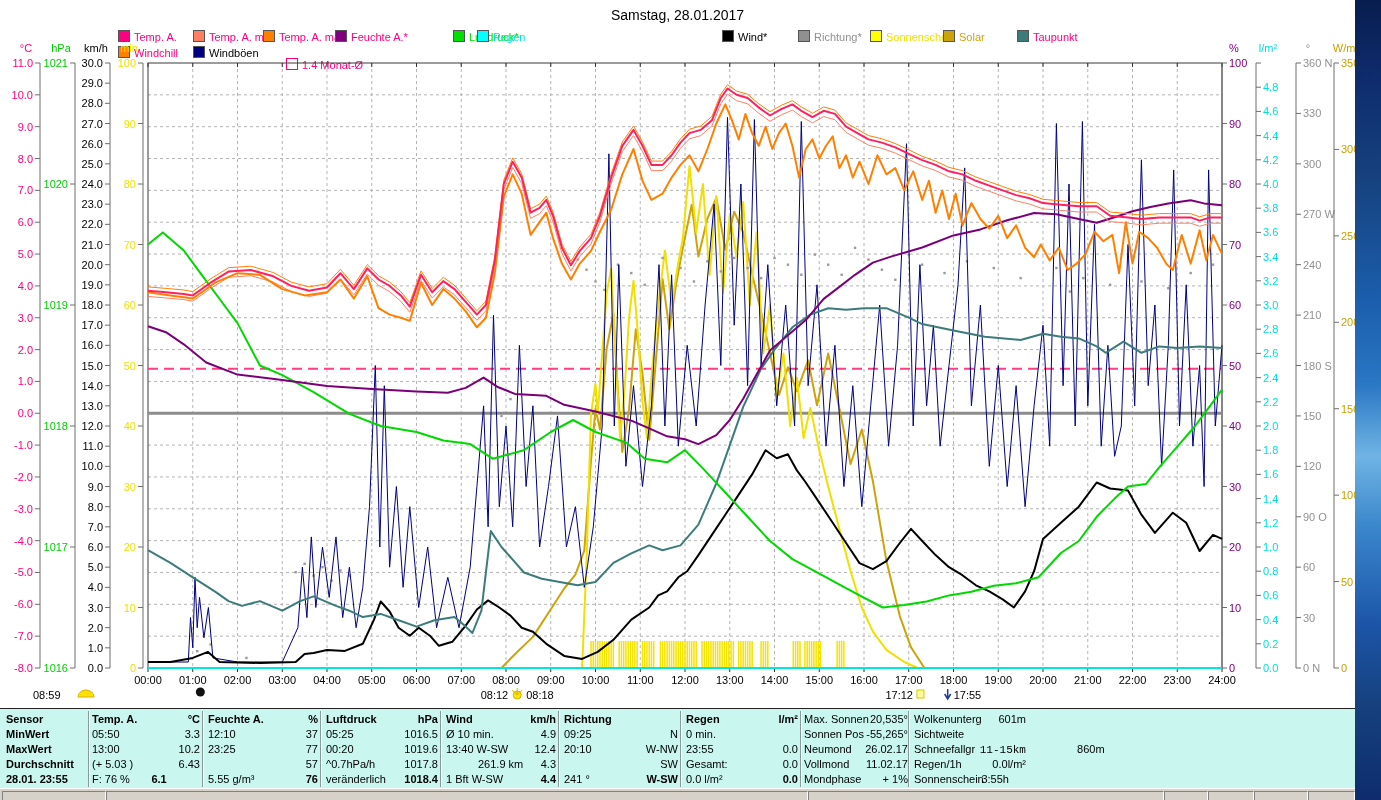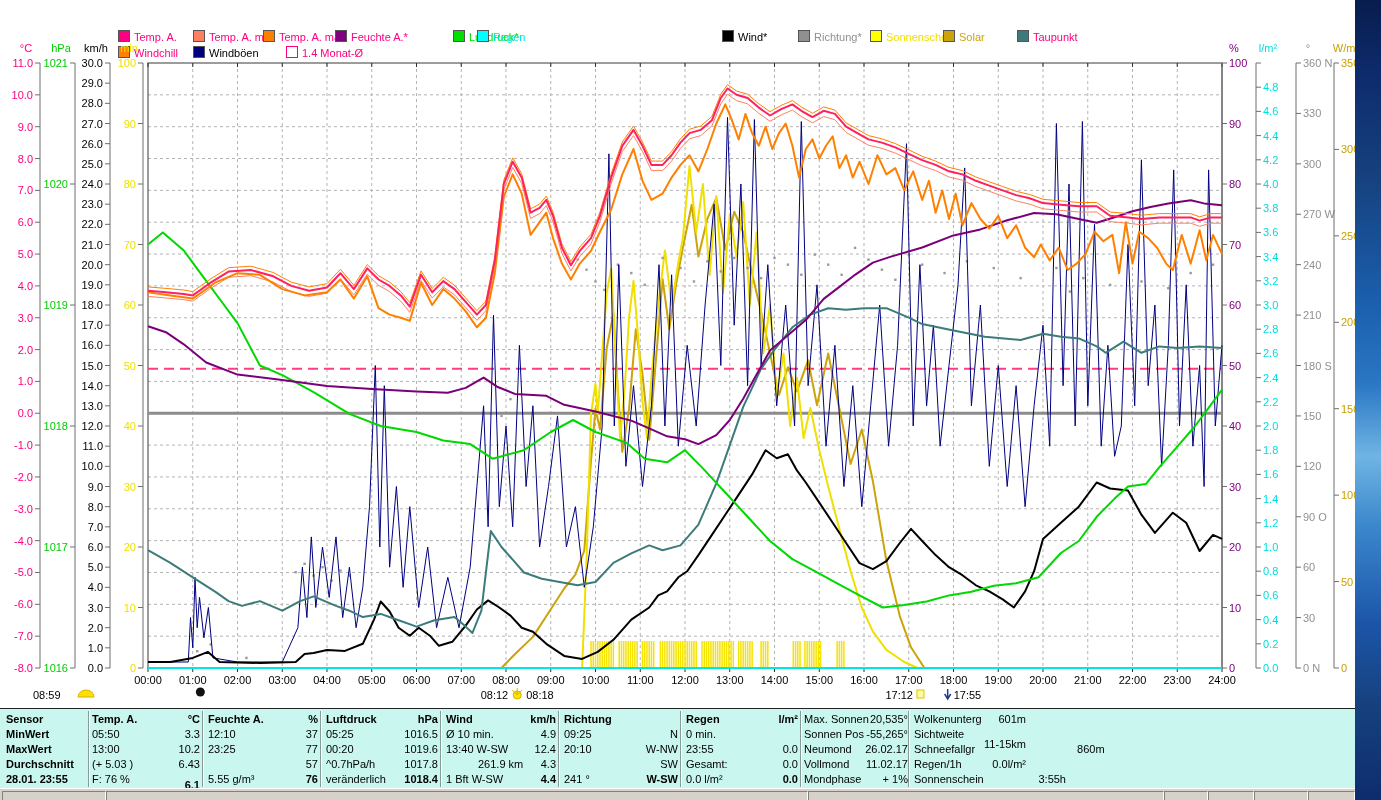--- a/index.html
+++ b/index.html
@@ -17,35 +17,36 @@
   .tcell{position:absolute;height:15px;line-height:15px;white-space:nowrap;}
   .tdiv{position:absolute;top:2px;bottom:2px;width:0;border-left:1px solid #8a9a98;border-right:1px solid #fff;}
   .b{font-weight:bold;}
   #statusbar{position:absolute;left:0;top:788px;width:1355px;height:12px;background:#d6d2ca;border-top:1px solid #fff;}
   .spanel{position:absolute;top:2px;height:8px;border:1px solid;border-color:#808080 #fff #fff #808080;background:#d6d2ca;}
 </style>
 </head>
 <body>
 
 <div class="window">
+  <div class="title">Samstag, 28.01.2017</div>
   <div id="legend">
       <div class="lg-item" style="left: 118px; top: 30px;"><span class="sw" style="background: rgb(255, 0, 128);"></span><span style="color: rgb(255, 0, 128);">Temp. A.</span></div>
       <div class="lg-item" style="left: 193px; top: 30px;"><span class="sw" style="background: rgb(255, 128, 96);"></span><span style="color: rgb(255, 0, 128);">Temp. A. min</span></div>
       <div class="lg-item" style="left: 263px; top: 30px;"><span class="sw" style="background: rgb(255, 128, 0);"></span><span style="color: rgb(255, 0, 128);">Temp. A. max</span></div>
       <div class="lg-item" style="left: 335px; top: 30px;"><span class="sw" style="background: rgb(128, 0, 128);"></span><span style="color: rgb(255, 0, 128);">Feuchte A.*</span></div>
       <div class="lg-item" style="left: 405px; top: 30px; padding-left: 48px;"><span class="sw" style="background: rgb(0, 224, 0);"></span><span style="color: rgb(0, 221, 0);">Luftdruck*</span></div>
       <div class="lg-item" style="left: 477px; top: 30px;"><span class="sw" style="background: rgb(0, 255, 255);"></span><span style="color: rgb(0, 229, 229);">Regen</span></div>
       <div class="lg-item" style="left: 722px; top: 30px;"><span class="sw" style="background: rgb(0, 0, 0);"></span><span style="color: rgb(0, 0, 0);">Wind*</span></div>
       <div class="lg-item" style="left: 798px; top: 30px;"><span class="sw" style="background: rgb(144, 144, 144);"></span><span style="color: rgb(144, 144, 144); margin-top: 47px;">Richtung*</span></div>
       <div class="lg-item" style="left: 870px; top: 30px;"><span class="sw" style="background: rgb(255, 255, 0);"></span><span style="color: rgb(240, 224, 0);">Sonnenschein</span></div>
       <div class="lg-item" style="left: 943px; top: 30px;"><span class="sw" style="background: rgb(204, 163, 10);"></span><span style="color: rgb(204, 163, 10);">Solar</span></div>
       <div class="lg-item" style="left: 1017px; top: 30px;"><span class="sw" style="background: rgb(61, 123, 123);"></span><span style="color: rgb(255, 0, 128);">Taupunkt</span></div>
       <div class="lg-item" style="left: 118px; top: 46px;"><span class="sw" style="background: rgb(255, 128, 0);"></span><span style="color: rgb(255, 0, 128);">Windchill</span></div>
       <div class="lg-item" style="left: 193px; top: 46px;"><span class="sw" style="background: rgb(0, 0, 128);"></span><span style="color: rgb(0, 0, 0);">Windböen</span></div>
-      <div class="lg-item" style="left: 263px; top: 46px; margin-left: 23px;"><span class="sw" style="background: rgb(255, 255, 255); border-color: rgb(255, 0, 128);"></span><span style="color: rgb(255, 0, 128);">1.4 Monat-Ø</span></div>
+      <div class="lg-item" style="left: 263px; top: 58px; margin-left: 23px;"><span class="sw" style="background: rgb(255, 255, 255); border-color: rgb(255, 0, 128);"></span><span style="color: rgb(255, 0, 128);">1.4 Monat-Ø</span></div>
     </div>
   <svg id="chart-svg" width="1355" height="708">
       <g>
         <line x1="192.75" y1="63" x2="192.75" y2="668" stroke="#b4b4b4" stroke-dasharray="3,3"></line>
         <line x1="237.5" y1="63" x2="237.5" y2="668" stroke="#b4b4b4" stroke-dasharray="3,3"></line>
         <line x1="282.25" y1="63" x2="282.25" y2="668" stroke="#b4b4b4" stroke-dasharray="3,3"></line>
         <line x1="327" y1="63" x2="327" y2="668" stroke="#b4b4b4" stroke-dasharray="3,3"></line>
         <line x1="371.75" y1="63" x2="371.75" y2="668" stroke="#b4b4b4" stroke-dasharray="3,3"></line>
         <line x1="416.5" y1="63" x2="416.5" y2="668" stroke="#b4b4b4" stroke-dasharray="3,3"></line>
         <line x1="461.25" y1="63" x2="461.25" y2="668" stroke="#b4b4b4" stroke-dasharray="3,3"></line>
@@ -651,21 +652,21 @@
       <div class="tcell b" style="left: 6px; width: 84px; top: 63px; text-align: left;">28.01. 23:55</div>
       <div class="tcell b" style="left: 92px; width: 64.8px; top: 3px; text-align: left;">Temp. A.</div>
       <div class="tcell b" style="left: 146px; width: 54px; top: 3px; text-align: right;">°C</div>
       <div class="tcell" style="left: 92px; width: 77.76px; top: 18px; text-align: left;">05:50</div>
       <div class="tcell" style="left: 151.4px; width: 48.6px; top: 18px; text-align: right;">3.3</div>
       <div class="tcell" style="left: 92px; width: 77.76px; top: 33px; text-align: left;">13:00</div>
       <div class="tcell" style="left: 151.4px; width: 48.6px; top: 33px; text-align: right;">10.2</div>
       <div class="tcell" style="left: 92px; width: 77.76px; top: 48px; text-align: left;">(+ 5.03 )</div>
       <div class="tcell" style="left: 151.4px; width: 48.6px; top: 48px; text-align: right;">6.43</div>
       <div class="tcell" style="left: 92px; width: 77.76px; top: 63px; text-align: left;">F: 76 %</div>
-      <div class="tcell b" style="left: 151.4px; width: 48.6px; top: 69px; text-align: right;">6.1</div>
+      <div class="tcell b" style="left: 151.4px; width: 48.6px; top: 63px; ">6.1</div>
       <div class="tcell b" style="left: 208px; width: 66px; top: 3px; text-align: left;">Feuchte A.</div>
       <div class="tcell b" style="left: 263px; width: 55px; top: 3px; text-align: right;">%</div>
       <div class="tcell" style="left: 208px; width: 79.2px; top: 18px; text-align: left;">12:10</div>
       <div class="tcell" style="left: 268.5px; width: 49.5px; top: 18px; text-align: right;">37</div>
       <div class="tcell" style="left: 208px; width: 79.2px; top: 33px; text-align: left;">23:25</div>
       <div class="tcell" style="left: 268.5px; width: 49.5px; top: 33px; text-align: right;">77</div>
       <div class="tcell" style="left: 208px; width: 79.2px; top: 48px; text-align: left;"></div>
       <div class="tcell" style="left: 268.5px; width: 49.5px; top: 48px; text-align: right;">57</div>
       <div class="tcell" style="left: 208px; width: 79.2px; top: 63px; text-align: left;">5.55 g/m³</div>
       <div class="tcell b" style="left: 268.5px; width: 49.5px; top: 63px; text-align: right;">76</div>
@@ -715,27 +716,27 @@
       <div class="tcell" style="left: 850.8px; width: 57.2px; top: 18px; text-align: right;">-55,265°</div>
       <div class="tcell" style="left: 804px; width: 57.2px; top: 33px; text-align: left;">Neumond</div>
       <div class="tcell" style="left: 850.8px; width: 57.2px; top: 33px; text-align: right;">26.02.17</div>
       <div class="tcell" style="left: 804px; width: 57.2px; top: 48px; text-align: left;">Vollmond</div>
       <div class="tcell" style="left: 850.8px; width: 57.2px; top: 48px; text-align: right;">11.02.17</div>
       <div class="tcell" style="left: 804px; width: 57.2px; top: 63px; text-align: left;">Mondphase</div>
       <div class="tcell" style="left: 850.8px; width: 57.2px; top: 63px; text-align: right;">+ 1%</div>
       <div class="tcell" style="left: 914px; width: 61.6px; top: 3px; text-align: left;">Wolkenunterg</div>
       <div class="tcell" style="left: 964.4px; width: 61.6px; top: 3px; text-align: right;">601m</div>
       <div class="tcell" style="left: 914px; width: 61.6px; top: 18px; text-align: left;">Sichtweite</div>
-      <div class="tcell" style="left: 964.4px; width: 61.6px; top: 28px; text-align: right;">11-15km</div>
+      <div class="tcell" style="left: 964.4px; width: 61.6px; top: 34px; text-align: right; font-family: Liberation Mono, monospace;">11-15km</div>
       <div class="tcell" style="left: 914px; width: 61.6px; top: 33px; text-align: left;">Schneefallgr</div>
       <div class="tcell" style="left: 1007px; width: 61.6px; top: 33px; text-align: right; margin-left: 36px;">860m</div>
       <div class="tcell" style="left: 914px; width: 61.6px; top: 48px; text-align: left;">Regen/1h</div>
       <div class="tcell" style="left: 964.4px; width: 61.6px; top: 48px; text-align: right;">0.0l/m²</div>
       <div class="tcell" style="left: 914px; width: 61.6px; top: 63px; text-align: left;">Sonnenschein</div>
-      <div class="tcell" style="left: 964.4px; width: 61.6px; top: 63px; text-align: right; padding-left: 40px;">3:55h</div>
+      <div class="tcell" style="left: 964.4px; width: 61.6px; top: 63px; text-align: center;">3:55h</div>
     </div>
   <div id="statusbar">
       <div class="spanel" style="left: 2px; width: 102px;"></div>
       <div class="spanel" style="left: 106px; width: 700px;"></div>
       <div class="spanel" style="left: 808px; width: 354px;"></div>
       <div class="spanel" style="left: 1164px; width: 42px;"></div>
       <div class="spanel" style="left: 1208px; width: 44px;"></div>
       <div class="spanel" style="left: 1254px; width: 52px;"></div>
       <div class="spanel" style="left: 1308px; width: 45px;"></div>
     </div>

